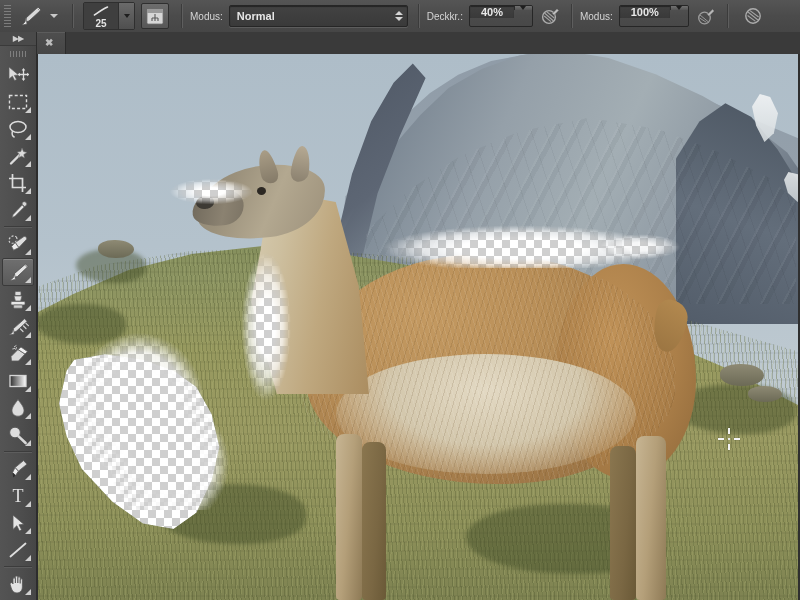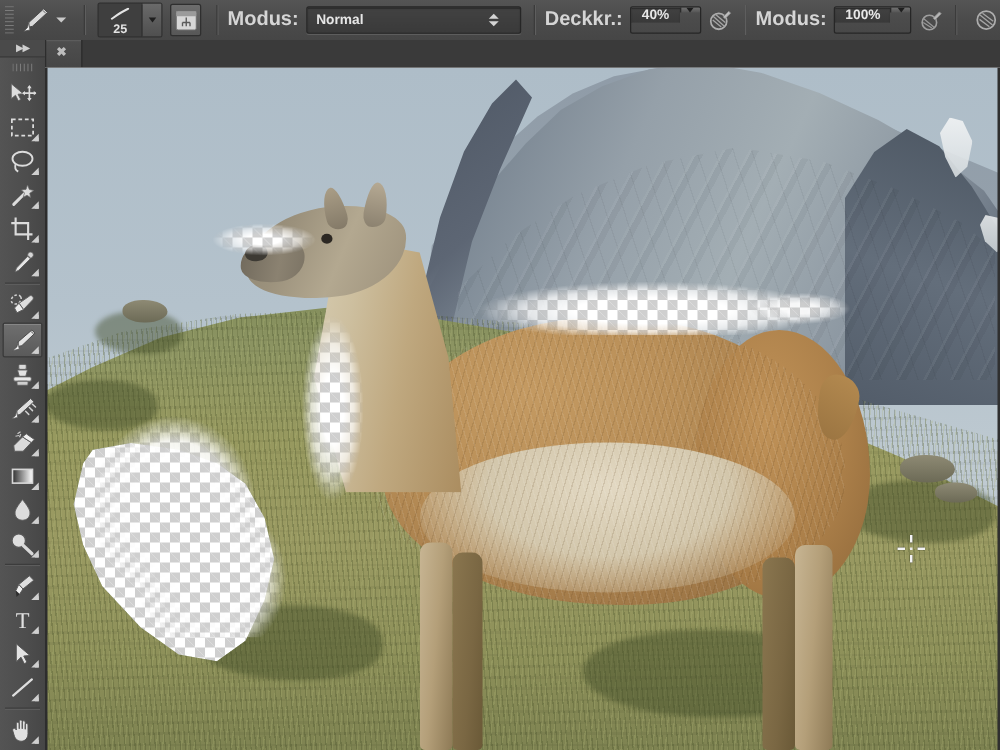--- a/index.html
+++ b/index.html
@@ -19,21 +19,21 @@
     border-bottom:1px solid #2e2e2e;
     display:flex;align-items:center;
   }
   .grip{
     width:9px;height:22px;margin:0 4px 0 3px;
     background-image:repeating-linear-gradient(to bottom,#8d8d8d 0,#8d8d8d 1px,transparent 1px,transparent 3px);
     background-size:7px 3px;background-repeat:repeat-y;background-position:1px 3px;
     opacity:.75;
   }
   .sep{width:1px;height:24px;background:#3b3b3b;border-right:1px solid #5e5e5e;margin:0 7px;}
-  .ob-label{color:#d5d5d5;font-size:16px;font-weight:bold;margin-right:6px;white-space:nowrap;}
+  .ob-label{color:#d5d5d5;font-size:10px;font-weight:normal;margin-right:6px;white-space:nowrap;}
 
   .tool-thumb{
     width:30px;height:24px;display:flex;align-items:center;justify-content:center;
   }
   .caret{
     width:0;height:0;border-left:4px solid transparent;border-right:4px solid transparent;
     border-top:4px solid #c9c9c9;margin:0 7px 0 4px;
   }
   .brush-preset{
     display:flex;align-items:stretch;height:26px;margin-left:2px;
@@ -54,21 +54,21 @@
 
   .panel-btn{
     width:26px;height:24px;border:1px solid #2f2f2f;border-radius:2px;
     background:linear-gradient(#6d6d6d,#575757);
     display:flex;align-items:center;justify-content:center;margin-left:6px;
   }
   .combo{
     height:20px;border:1px solid #262626;border-radius:2px;
     background:linear-gradient(#424242,#3a3a3a);
     box-shadow:inset 0 1px 1px rgba(0,0,0,.45), 0 1px 0 #5d5d5d;
-    display:flex;align-items:center;padding:0 15px 0 7px;color:#e6e6e6;
+    display:flex;align-items:center;padding:0 2px 0 7px;color:#e6e6e6;
     font-size:11px;font-weight:bold;
   }
   .combo.wide{width:168px;justify-content:space-between;}
   .spin{display:flex;flex-direction:column;gap:2px;margin-right:2px;}
   .sp-up{width:0;height:0;border-left:4px solid transparent;border-right:4px solid transparent;border-bottom:4px solid #d4d4d4;}
   .sp-dn{width:0;height:0;border-left:4px solid transparent;border-right:4px solid transparent;border-top:4px solid #d4d4d4;}
 
   .numfield{
     display:flex;align-items:flex-start;height:20px;border:1px solid #262626;border-radius:2px;overflow:hidden;
   }

